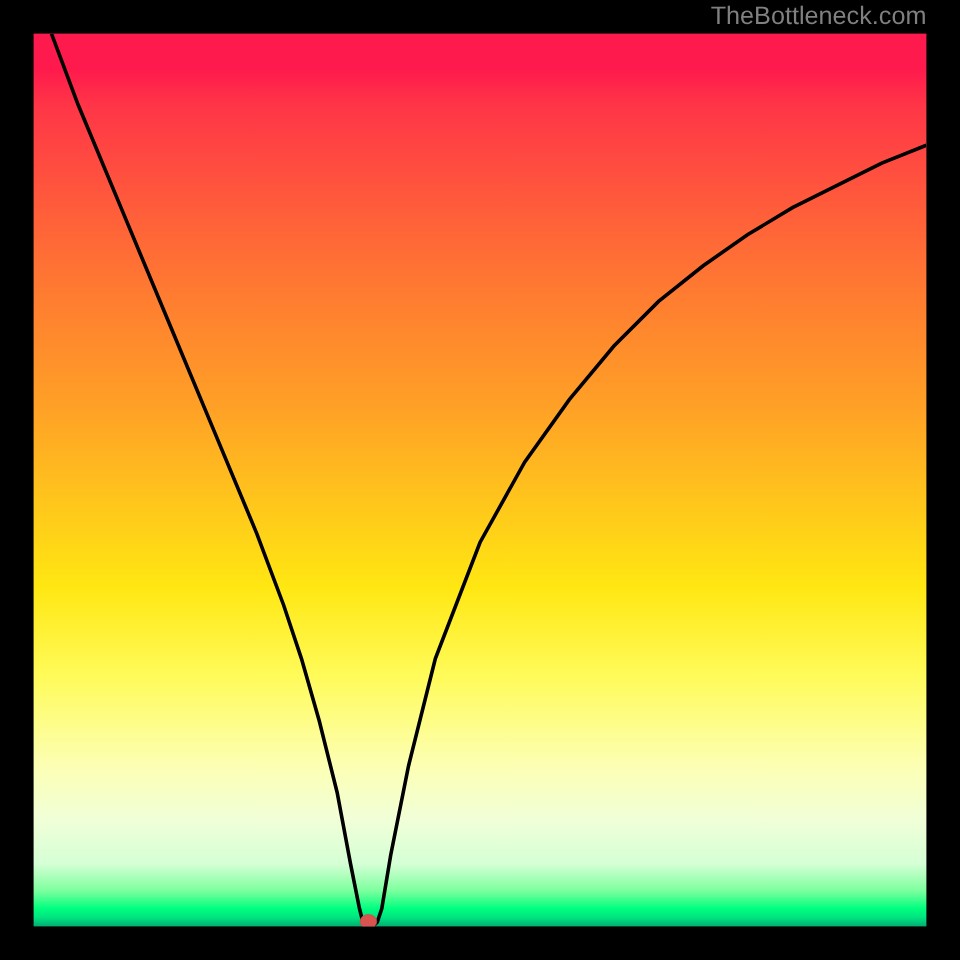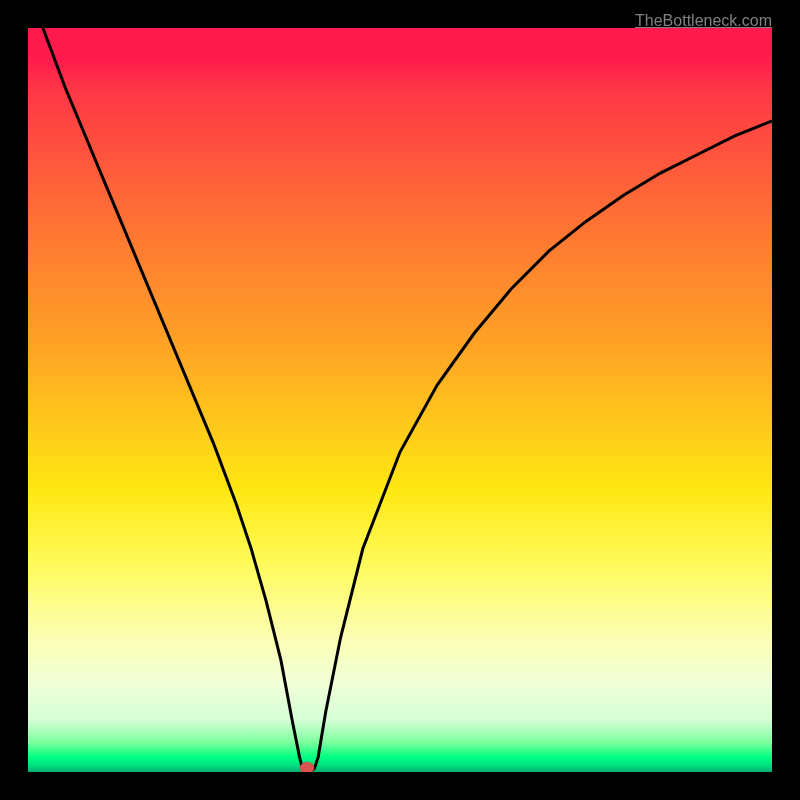--- a/index.html
+++ b/index.html
@@ -6,27 +6,26 @@
   body {
     width: 800px;
     height: 800px;
     background: #000;
     position: relative;
     font-family: Arial, sans-serif;
     overflow: hidden;
   }
   .attribution {
     position: absolute;
-    top: 12px;
+    top: 2px;
     right: 28px;
     color: #808080;
-    font-size: 16px;
+    font-size: 21px;
     font-weight: 500;
     z-index: 10;
-    text-decoration: underline;
   }
   .plot-area {
     position: absolute;
     left: 28px;
     top: 28px;
     width: 744px;
     height: 744px;
     background: linear-gradient(to bottom,
       #ff1a4d 0%,
       #ff1a4d 4%,

